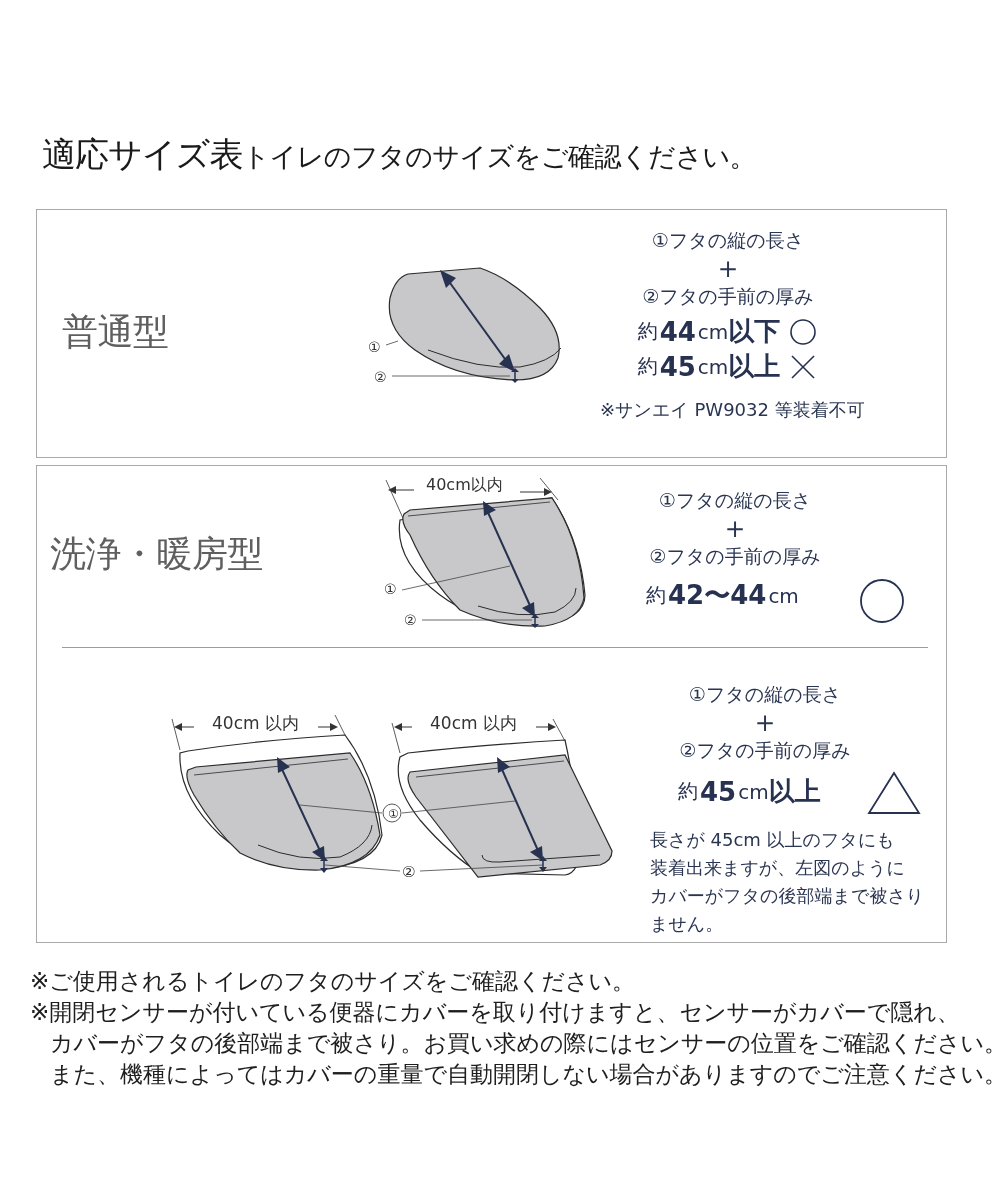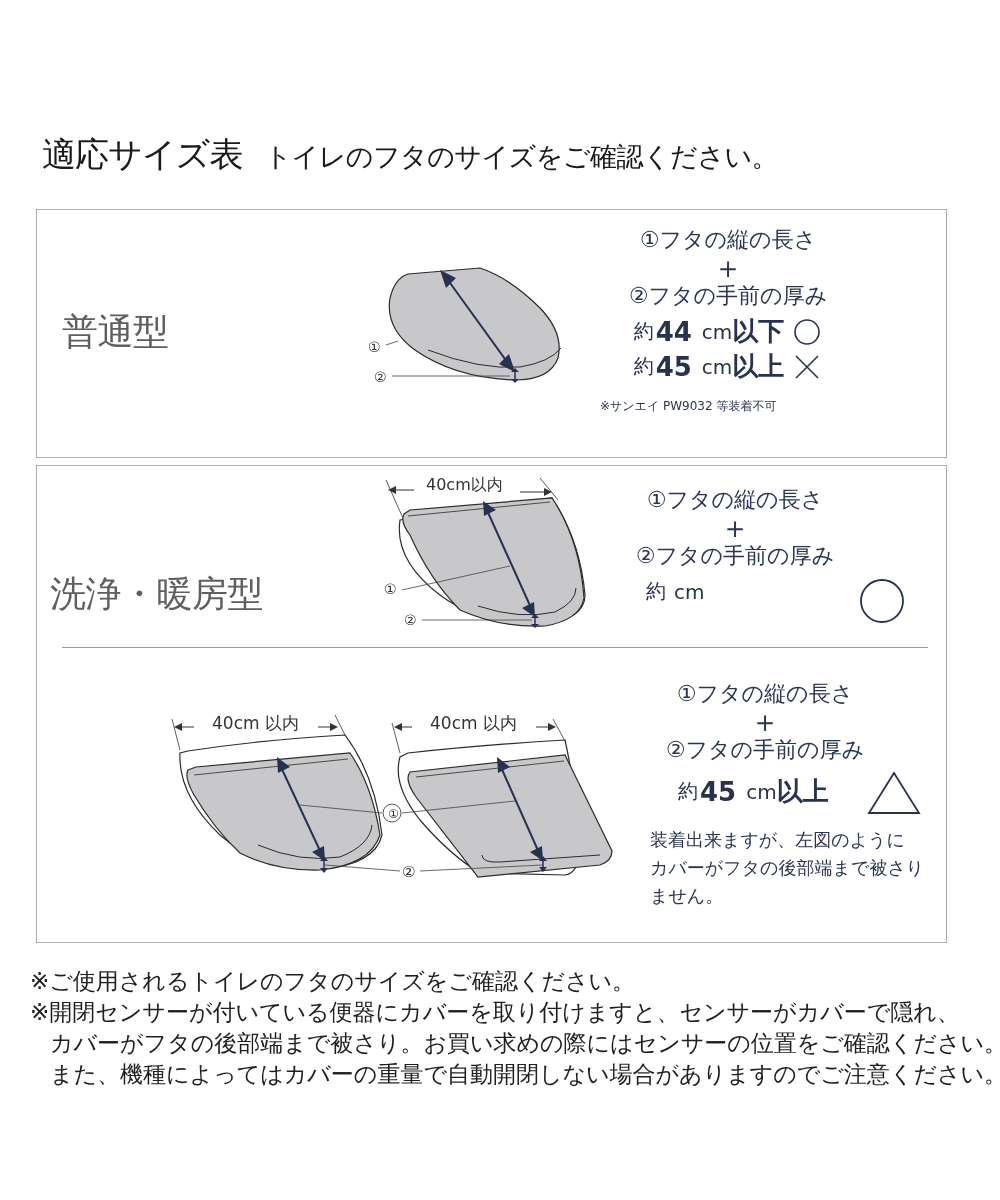--- a/index.html
+++ b/index.html
@@ -2,39 +2,39 @@
 <html><head>
 <meta charset="utf-8">
 <style>
   * { box-sizing: border-box; margin: 0; padding: 0; }
   html, body { width: 1000px; height: 1200px; background: #ffffff; overflow: hidden; }
   body { position: relative; font-family: "DejaVu Sans", "Liberation Sans", sans-serif; color: #222; }
   .abs { position: absolute; }
 
   .title-row { left: 42px; top: 132px; display: flex; align-items: baseline; white-space: nowrap; }
   .title-main { font-size: 34px; color: #1a1a1a; letter-spacing: -1px; }
-  .title-sub { font-size: 27px; color: #1a1a1a; margin-left: 22px; letter-spacing: -0.5px; }
+  .title-sub { font-size: 27px; color: #1a1a1a; letter-spacing: -0.5px; }
 
   .panel { border: 1.5px solid #a9a9a9; background: #fff; }
   .panel-1 { left: 36px; top: 209px; width: 911px; height: 249px; }
   .panel-2 { left: 36px; top: 465px; width: 911px; height: 478px; }
   .divider { left: 62px; top: 647px; width: 866px; height: 1px; background: #9c9c9c; }
 
   .type-label { font-size: 36px; color: #5f5f5f; white-space: nowrap; letter-spacing: -0.5px; }
 
   .spec { text-align: center; color: #2a3552; white-space: nowrap; }
-  .spec .line { font-size: 22px; line-height: 28px; }
+  .spec .line { font-size: 19px; line-height: 28px; }
   .spec .plus { font-size: 30px; line-height: 28px; font-weight: 300; color: #2a3552; }
   .big-row { display: flex; align-items: center; justify-content: center; color: #273150; }
   .big-row .yaku { font-size: 20px; }
   .big-row .num { font-size: 26px; font-weight: bold; letter-spacing: 0px; margin: 0 2px; }
-  .big-row .unit { font-size: 20px; margin-left: 8px; }
+  .big-row .unit { font-size: 20px; }
   .big-row .cond { font-size: 26px; font-weight: bold; }
   .big-row .mark { margin-left: 8px; font-size: 30px; line-height: 1; }
-  .note { font-size: 12px; color: #2a3552; white-space: nowrap; }
+  .note { font-size: 18px; color: #2a3552; white-space: nowrap; }
 
   .para { font-size: 18px; line-height: 28px; color: #2a3552; white-space: nowrap; }
 
   .footer { left: 30px; top: 966px; font-size: 23px; line-height: 31px; color: #1e1e1e; white-space: nowrap; }
   .footer .indent { padding-left: 20px; }
 
   svg text { font-family: "DejaVu Sans", "Liberation Sans", sans-serif; }
 </style>
 </head>
 <body>
@@ -86,21 +86,21 @@
     <span class="cond">以上</span>
     <svg class="mark" width="30" height="30" viewBox="0 0 30 30">
         <line x1="4" y1="4" x2="26" y2="26" stroke="#273150" stroke-width="1.6"></line>
         <line x1="26" y1="4" x2="4" y2="26" stroke="#273150" stroke-width="1.6"></line>
       </svg>
   </div>
 </div>
 <div class="abs note" style="left:600px; top:398px;">※サンエイ PW9032 等装着不可</div>
 
 <div class="abs panel panel-2"></div>
-<div class="abs type-label" style="left:50px; top:570px;">洗浄・暖房型</div>
+<div class="abs type-label" style="left:50px; top:530px;">洗浄・暖房型</div>
 
 <svg class="abs" style="left:380px; top:470px;" width="220" height="165" viewBox="0 0 220 165">
   <line x1="6" y1="10" x2="26" y2="55" stroke="#333" stroke-width="0.8"></line>
   <line x1="160" y1="8" x2="178" y2="30" stroke="#333" stroke-width="0.8"></line>
   <g>
     <line x1="10" y1="20" x2="34" y2="20" stroke="#333" stroke-width="1"></line>
     <polygon points="8,20 16,16 16,24" fill="#333"></polygon>
     <line x1="140" y1="22" x2="170" y2="22" stroke="#333" stroke-width="1"></line>
     <polygon points="172,22 164,18 164,26" fill="#333"></polygon>
   </g>
@@ -125,20 +125,21 @@
   <text x="24" y="155" font-size="14" fill="#333">②</text>
 </svg>
 
 <div class="abs spec" style="left:620px; top:486px; width:230px;">
   <div class="line">①フタの縦の長さ</div>
   <div class="plus">＋</div>
   <div class="line">②フタの手前の厚み</div>
 </div>
 <div class="abs big-row" style="left:646px; top:578px;">
   <span class="yaku">約</span>
+  <span class="num">42〜44</span>
   <span class="unit">cm</span>
 </div>
 <svg class="abs" style="left:858px; top:577px;" width="48" height="48" viewBox="0 0 48 48">
   <circle cx="24" cy="24" r="21" fill="none" stroke="#273150" stroke-width="1.8"></circle>
 </svg>
 
 <div class="abs divider"></div>
 
 <svg class="abs" style="left:160px; top:705px;" width="470" height="185" viewBox="0 0 470 185">
 
@@ -208,20 +209,21 @@
   <span class="yaku">約</span>
   <span class="num">45</span>
   <span class="unit">cm</span>
   <span class="cond">以上</span>
 </div>
 <svg class="abs" style="left:866px; top:770px;" width="56" height="46" viewBox="0 0 56 46">
   <polygon points="28,3 53,43 3,43" fill="none" stroke="#273150" stroke-width="1.8"></polygon>
 </svg>
 
 <div class="abs para" style="left:650px; top:826px;">
+  <div>長さが 45cm 以上のフタにも</div>
   <div>装着出来ますが、左図のように</div>
   <div>カバーがフタの後部端まで被さり</div>
   <div>ません。</div>
 </div>
 
 <div class="abs footer">
   <div>※ご使用されるトイレのフタのサイズをご確認ください。</div>
   <div>※開閉センサーが付いている便器にカバーを取り付けますと、センサーがカバーで隠れ、</div>
   <div class="indent">カバーがフタの後部端まで被さり。お買い求めの際にはセンサーの位置をご確認ください。</div>
   <div class="indent">また、機種によってはカバーの重量で自動開閉しない場合がありますのでご注意ください。</div>

